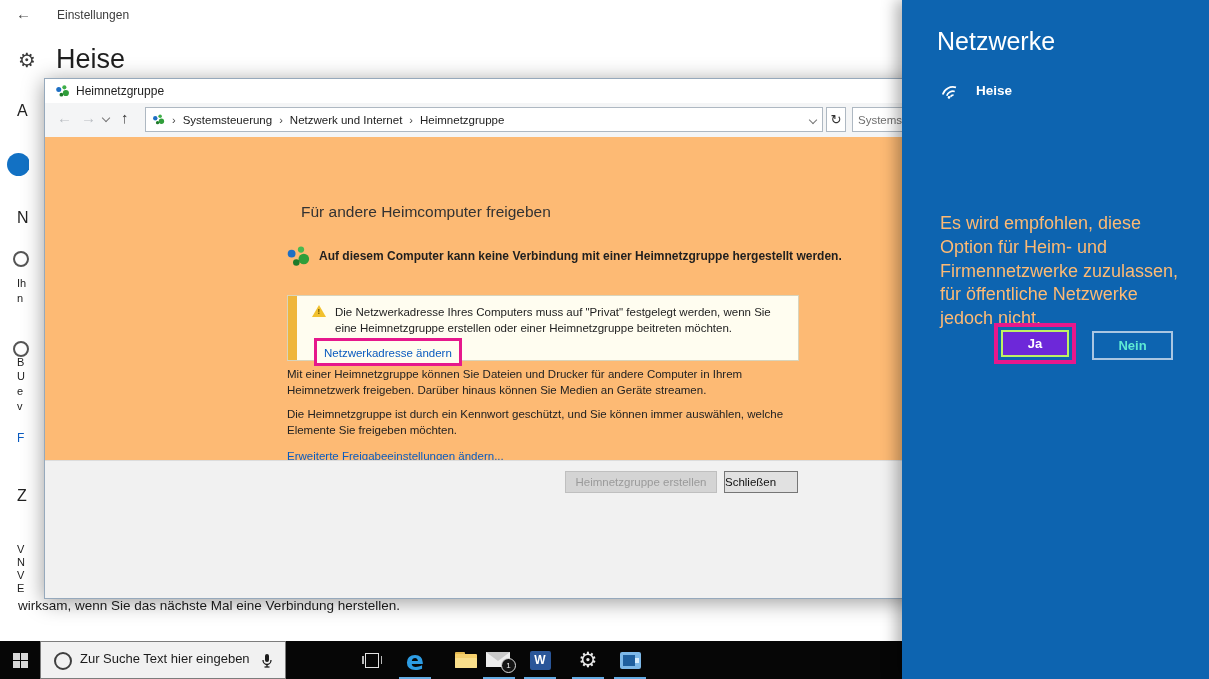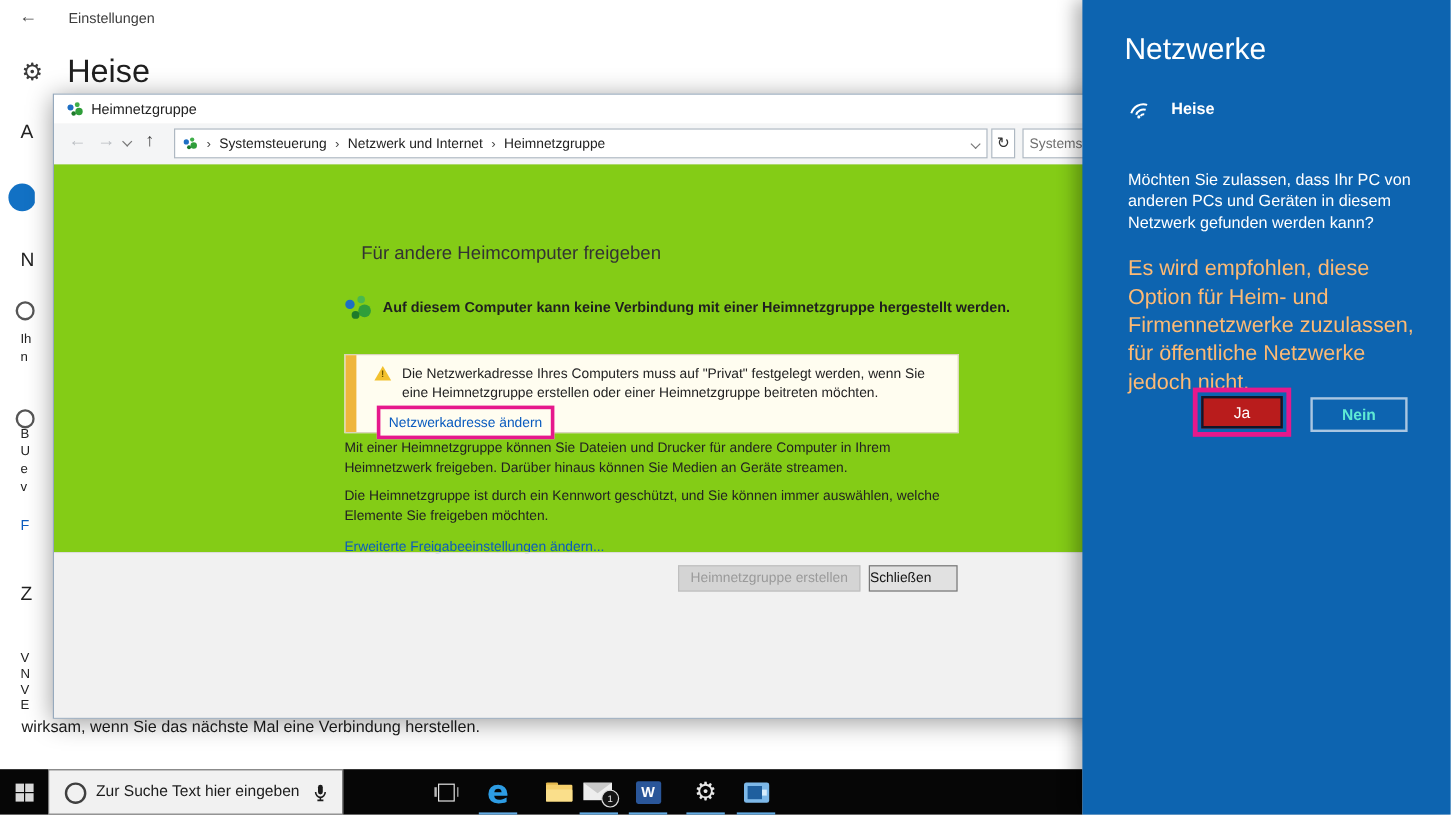--- a/index.html
+++ b/index.html
@@ -52,21 +52,21 @@
   .addr-crumbs{display:flex;align-items:center;font-size:11.5px;color:#222;white-space:nowrap;overflow:hidden;flex:1;}
   .crumb-sep{color:#444;margin:0 7px;font-size:11px;}
   .addr-chev{margin-left:auto;}
   .refreshbox{position:absolute;left:781px;top:4px;width:20px;height:25px;background:#fff;border:1px solid #aeb8c2;
               box-sizing:border-box;text-align:center;line-height:23px;font-size:13px;color:#333;font-family:"DejaVu Sans",sans-serif;}
   .searchbox{position:absolute;left:807px;top:4px;width:67px;height:25px;background:#fff;border:1px solid #aeb8c2;
              box-sizing:border-box;overflow:hidden;}
   .searchbox input{border:0;outline:none;width:90px;height:21px;font-size:11.5px;color:#6f6f6f;padding:1px 5px;
                    font-family:"Liberation Sans",sans-serif;background:transparent;}
   .searchbox input::placeholder{color:#6f6f6f;opacity:1;}
-  .dlg-content{position:absolute;left:0;top:58px;right:0;height:323px;background:#84cc16;}
+  .dlg-content{position:absolute;left:0;top:58px;right:0;height:323px;background:#fdba74;}
   .dlg-heading{position:absolute;left:256px;top:66px;font-size:15.5px;color:#333;}
   .status-row{position:absolute;left:241px;top:107px;display:flex;align-items:center;gap:8px;}
   .status-text{font-size:12px;color:#1f1f1f;font-weight:bold;}
   .warnbox{position:absolute;left:242px;top:158px;width:512px;height:66px;background:#fffdf0;border:1px solid #d9d4bb;box-sizing:border-box;}
   .warnbar{position:absolute;left:0;top:0;bottom:0;width:9px;background:#efb63c;}
   .warn-inner{position:absolute;left:24px;top:8px;display:flex;gap:8px;}
   .warn-tri{position:relative;width:15px;height:13px;flex:0 0 15px;}
   .warn-tri .t{position:absolute;left:0;top:1px;width:0;height:0;border-left:7px solid transparent;border-right:7px solid transparent;border-bottom:12px solid #f2c12e;}
   .warn-tri .x{position:absolute;left:5.5px;top:3px;font-size:8px;font-weight:bold;color:#6b5400;}
   .warn-text{font-size:11.5px;color:#222;line-height:1.4;width:458px;}
@@ -86,21 +86,21 @@
 
   
   #flyout{position:absolute;left:902px;top:0;width:307px;height:679px;background:#0d64b0;
           box-shadow:-6px 0 14px rgba(0,0,0,.3);color:#fff;}
   .fly-title{position:absolute;left:35px;top:27px;font-size:25px;font-weight:400;color:#fff;}
   .fly-net{position:absolute;left:37px;top:80px;display:flex;align-items:center;gap:13px;}
   .fly-netname{font-size:13.5px;font-weight:bold;color:#fff;}
   .fly-q{position:absolute;left:38px;top:141px;width:244px;font-size:13.5px;line-height:1.32;color:#fff;}
   .fly-r{position:absolute;left:38px;top:212px;width:244px;font-size:18px;line-height:1.32;color:#fdba74;}
   .ja-hl{position:absolute;left:92px;top:323px;border:4px solid #e6188c;padding:3px;}
-  .btn-ja{width:68px;height:27px;background:#b91c1c;border:2px solid #0f172a;color:#fff;font-size:13px;font-weight:normal;
+  .btn-ja{width:68px;height:27px;background:#6d28d9;border:2px solid #bef264;color:#fff;font-size:13px;font-weight:bold;
           text-align:center;line-height:23px;box-sizing:border-box;}
   .btn-nein{position:absolute;left:190px;top:331px;width:81px;height:29px;background:transparent;border:2px solid #a9c6e2;
             color:#5eead4;font-size:13px;font-weight:bold;text-align:center;line-height:25px;box-sizing:border-box;}
 
   
   #taskbar{position:absolute;left:0;top:641px;width:902px;height:38px;background:#060606;}
   .tb-cell{position:absolute;top:0;width:40px;height:38px;display:flex;align-items:center;justify-content:center;}
   .winlogo{display:grid;grid-template-columns:7px 7px;grid-template-rows:7px 7px;gap:1px;}
   .winlogo div{background:#d8d8d8;}
   .tb-search{position:absolute;left:40px;top:0;width:246px;height:38px;background:#f1f1f1;box-sizing:border-box;border:1px solid #7c7c7c;}
@@ -305,21 +305,20 @@
       <svg width="24" height="20" viewBox="0 0 24 20">
         <g transform="rotate(-28 12 14)" stroke="#fff" fill="none" stroke-width="1.7">
           <path d="M4.5,10.5 a10.5,10.5 0 0 1 15,0"></path>
           <path d="M7.5,13.5 a6.5,6.5 0 0 1 9,0"></path>
           <path d="M10.3,16.2 a3.2,3.2 0 0 1 3.4,0"></path>
         </g>
         <circle cx="10" cy="17.4" r="1.3" fill="#fff"></circle>
       </svg>
       <span class="fly-netname">Heise</span>
     </div>
-    <div class="fly-q">Möchten Sie zulassen, dass Ihr PC von anderen PCs und Geräten in diesem Netzwerk gefunden werden kann?</div>
     <div class="fly-r">Es wird empfohlen, diese Option für Heim- und Firmennetzwerke zuzulassen, für öffentliche Netzwerke jedoch nicht.</div>
     <div class="ja-hl">
       <div class="btn-ja">Ja</div>
     </div>
     <div class="btn-nein">Nein</div>
   </div>
 
 </div>
 
 </body></html>

